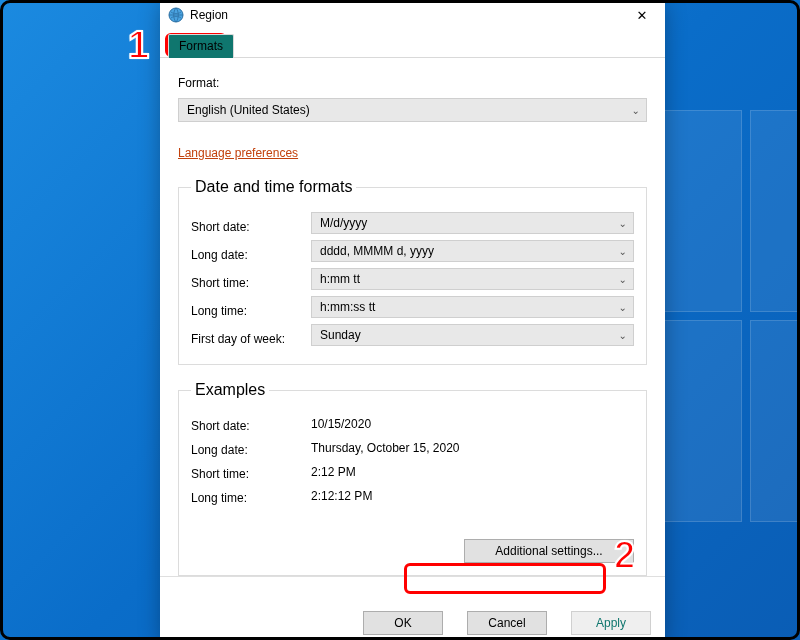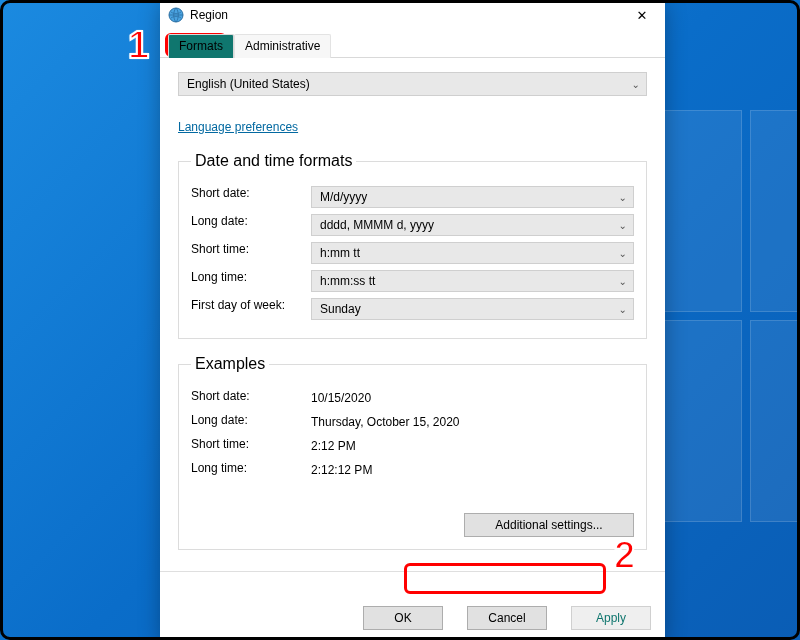--- a/index.html
+++ b/index.html
@@ -24,25 +24,25 @@
   .tab{padding:4px 10px 5px 10px;border:1px solid #d9d9d9;border-bottom:none;background:#fff;margin-right:0;font-size:12px;cursor:pointer;position:relative;top:1px;border-radius:2px 2px 0 0;}
   .tab.inactive{background:#f7f7f7;border-color:#e3e3e3;}
   .tab.active{background:#0f766e;z-index:2;}
 
   .body{flex:1;padding:14px 18px 0 18px;display:flex;flex-direction:column;gap:4px;}
   .lbl{font-size:12px;margin:4px 0 4px 0;}
   .combo{position:relative;width:100%;height:24px;background:#e8e8e8;border:1px solid #cfcfcf;display:flex;align-items:center;padding:0 22px 0 8px;box-sizing:border-box;font-size:12px;cursor:pointer;}
   .combo .chev{position:absolute;right:6px;top:50%;transform:translateY(-50%);font-size:10px;color:#555;}
   .combo.sm{height:22px;}
 
-  .link{color:#0369a1;text-decoration:underline;font-size:12px;margin:20px 0 8px 0;cursor:pointer;display:inline-block;}
+  .link{color:#c2410c;text-decoration:underline;font-size:12px;margin:20px 0 8px 0;cursor:pointer;display:inline-block;}
 
   fieldset{border:1px solid #dcdcdc;margin:6px 0 0 0;padding:10px 12px 12px 12px;}
   legend{font-size:16px;padding:0 4px;}
-  .row{display:flex;align-items:flex-start;margin:6px 0;}
+  .row{display:flex;align-items:flex-end;margin:6px 0;}
   .row .rlabel{width:120px;font-size:12px;}
   .row .combo{flex:1;}
   .row .val{flex:1;font-size:12px;padding:2px 0;}
 
   .additional-row{display:flex;justify-content:flex-end;margin-top:10px;}
   .btn{min-width:80px;height:24px;background:#e1e1e1;border:1px solid #adadad;font-size:12px;cursor:pointer;padding:0 14px;margin-top:24px;}
   .btn.wide{min-width:170px;}
   .btn:disabled{color:#0f766e;border-color:#d0d0d0;background:#efefef;cursor:default;}
 
   .footer{border-top:1px solid #dfdfdf;padding:10px 14px;display:flex;justify-content:flex-end;gap:24px;}
@@ -74,25 +74,25 @@
         </svg>
     </span>
     <span class="title-text">Region</span>
     <div class="close-btn">
       <span style="font-size:13px;">✕</span>
     </div>
   </div>
 
   <div class="tabstrip">
     <div class="tab active">Formats</div>
-    <div class="tab inactive">Administrative</div>
   </div>
 
   <div class="body">
 
+    <div class="lbl">Format:</div>
     <div class="combo">
       <span>English (United States)</span>
       <span class="chev">⌄</span>
     </div>
 
     <a class="link">Language preferences</a>
 
     <fieldset>
       <legend>Date and time formats</legend>
 

